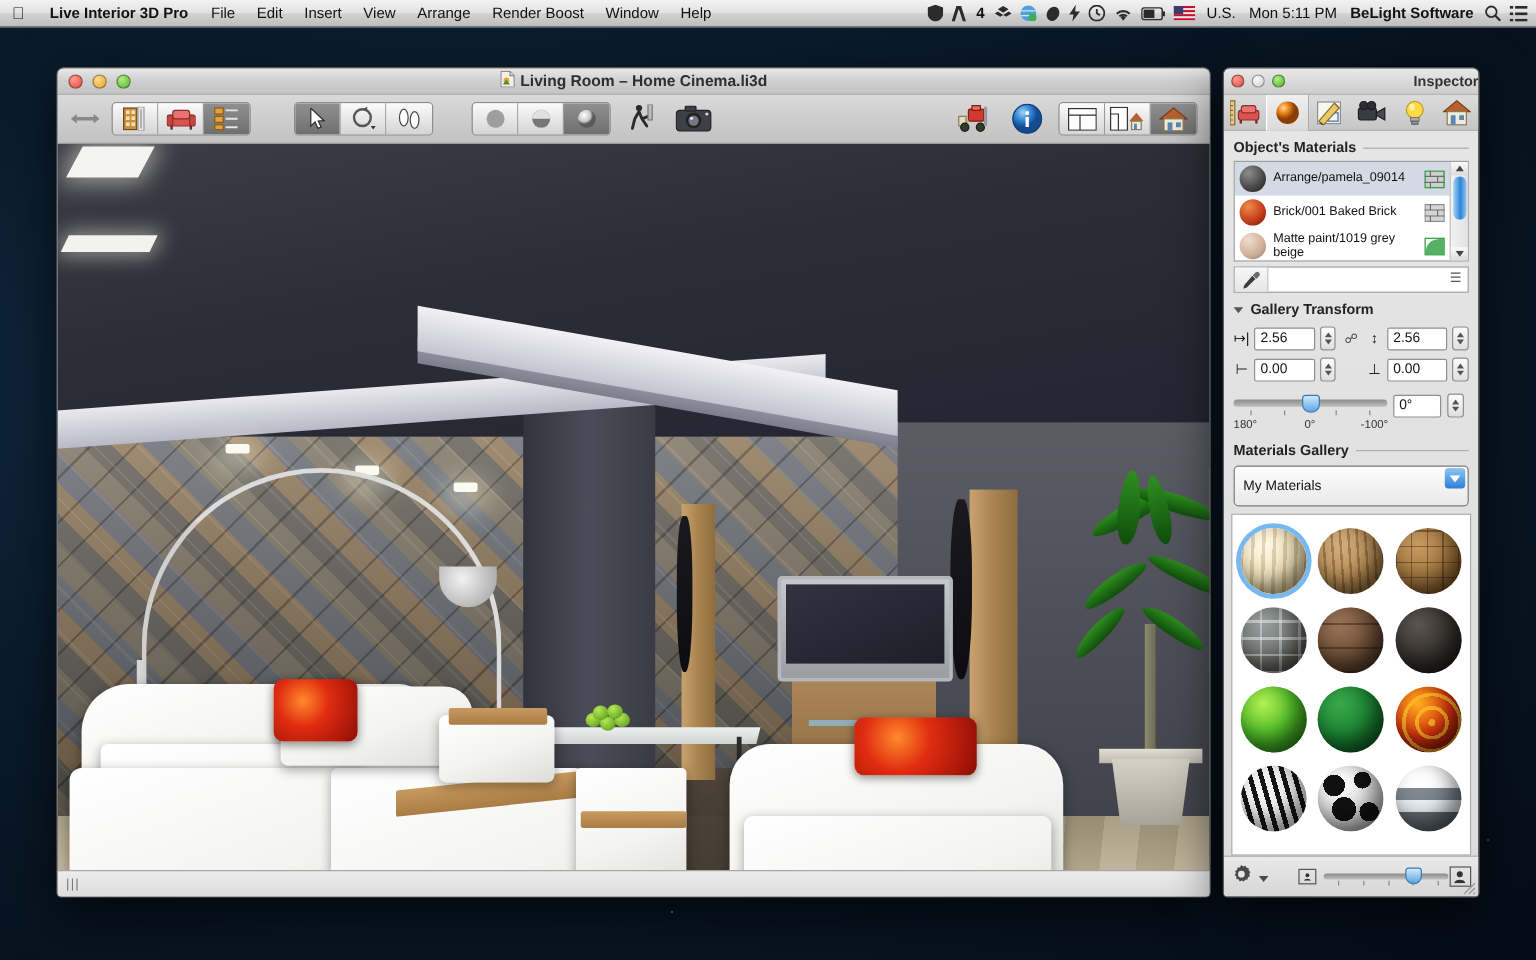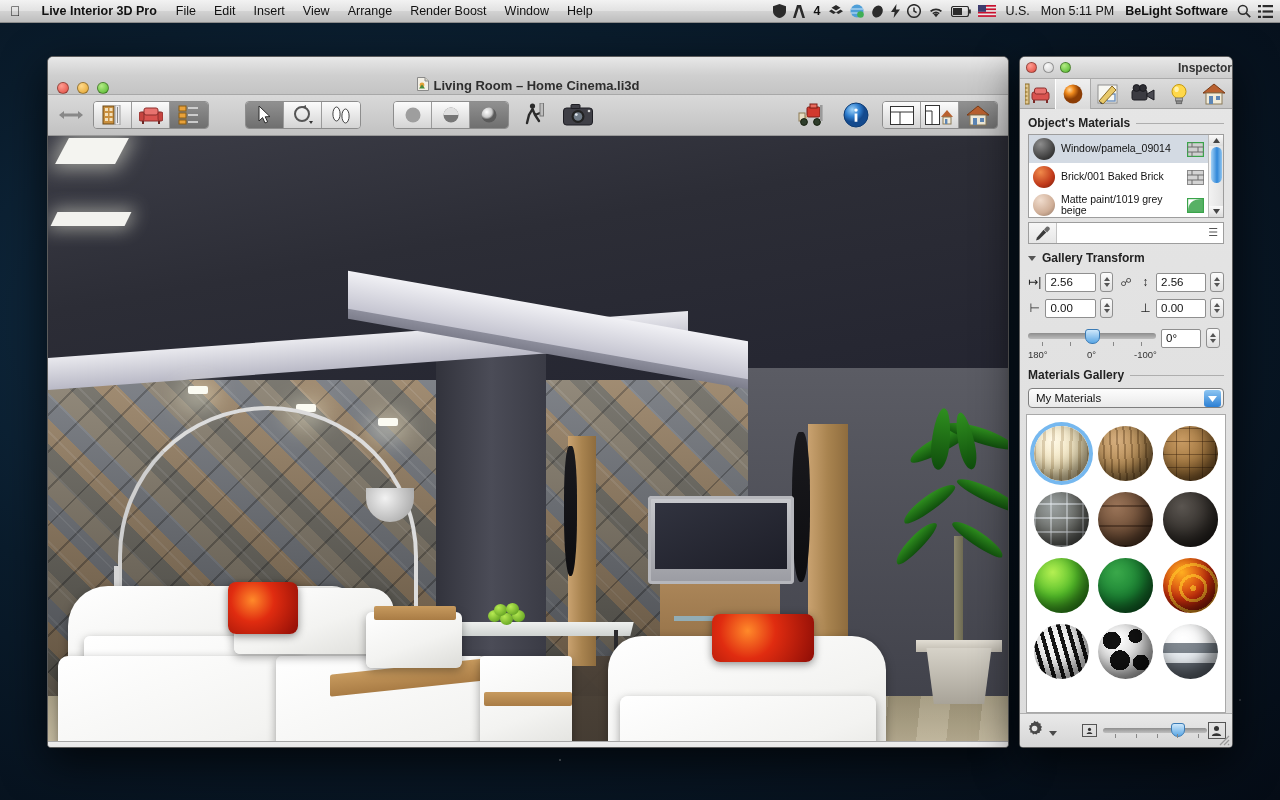--- a/index.html
+++ b/index.html
@@ -43,24 +43,24 @@
 
   
   #main-window {
     position: absolute; left: 47px; top: 56px; width: 962px; height: 692px;
     background: #d8d8d8;
     border: 1px solid #5c5c5c; border-radius: 6px 6px 4px 4px;
     box-shadow: 0 14px 44px rgba(0,0,0,.72);
     overflow: hidden; z-index: 10;
   }
   #titlebar {
-    height: 38px; position: relative;
+    height: 22px; position: relative;
     background: linear-gradient(to bottom, #e8e8e8, #cfcfcf 50%, #c4c4c4);
     border-bottom: 1px solid #a8a8a8;
-    display: flex; align-items: flex-end;
+    display: flex; align-items: center;
   }
   .lights { display: flex; gap: 8px; padding-left: 9px; }
   .light { width: 12px; height: 12px; border-radius: 50%; border: 1px solid rgba(0,0,0,.35); }
   .l-close { background: radial-gradient(circle at 35% 30%, #ff9d92, #e04a3f); }
   .l-min   { background: radial-gradient(circle at 35% 30%, #ffd98a, #e2a32c); }
   .l-max   { background: radial-gradient(circle at 35% 30%, #b4ec85, #4fb52a); }
   #win-title {
     position: absolute; left: 0; right: 0; text-align: center;
     font-size: 13px; font-weight: bold; color: #2e2e2e;
     display: flex; align-items: center; justify-content: center; gap: 5px;
@@ -252,21 +252,21 @@
   #rot-slider { position:relative; width: 128px; height: 22px; }
   #rot-track { position:absolute; left:0; top:6px; width:128px; height:6px; border-radius:3px;
     background: linear-gradient(to bottom,#8d8d8d,#bdbdbd); }
   #rot-knob { position:absolute; left: 57px; top: 2px; width: 15px; height: 15px;
     background: linear-gradient(to bottom,#cfe8fb,#5aa6e4); border:1px solid #3b7bb5;
     border-radius: 3px 3px 7px 7px; }
   .tick { position:absolute; top: 15px; width:1px; height:4px; background:#888; }
   #rot-labels { position:relative; height: 12px; margin: 0 8px; font-size: 9.5px; color:#333; }
   #rot-labels span { position:absolute; }
 
-  #gal-select { margin: 2px 8px 0 8px; height: 20px; border:1px solid #7e7e7e; border-radius: 4px;
+  #gal-select { margin: 2px 8px 0 8px; height: 34px; border:1px solid #7e7e7e; border-radius: 4px;
     background: linear-gradient(to bottom,#fdfdfd,#e9e9e9); display:flex; align-items:center;
     padding-left: 7px; font-size: 11.5px; color:#111; position:relative; }
   #gal-arrow { position:absolute; right: 2px; top: 1px; width: 17px; height: 17px; border-radius:3px;
     background: linear-gradient(to bottom,#8ec6f2,#2b7fd4); display:flex; align-items:center; justify-content:center; }
   #gal-grid-wrap { margin: 6px 6px 0 6px; flex:1; background:#fff; border:1px solid #a9a9a9;
     overflow:hidden; }
   #gal-grid { display:grid; grid-template-columns: repeat(3, 1fr); gap: 8px; padding: 9px 6px; }
   .gal-cell { display:flex; align-items:center; justify-content:center; height: 58px; }
   .gal-ball { width: 55px; height: 55px; border-radius:50%; box-shadow: inset -7px -9px 16px rgba(0,0,0,.5); }
   .gal-ball.sel { box-shadow: inset -7px -9px 16px rgba(0,0,0,.45), 0 0 0 4px #76b8ef; }
@@ -736,21 +736,21 @@
 
   <div class="sec-head">
     <span class="t">Object's Materials</span>
     <span class="rule"></span>
   </div>
 
   <div id="mat-list-wrap">
     <div id="mat-list">
       <div class="mat-row sel">
         <span class="mat-sphere" style="background:radial-gradient(circle at 34% 28%,#8d8d8d,#3a3a3a 70%,#1d1d1d)"></span>
-        <span class="mat-name">Window/pamela_09014</span>
+        <span class="mat-name">Arrange/pamela_09014</span>
         <span class="mat-badge">
           <svg width="17" height="15" viewBox="0 0 17 15">
               <rect x="0.5" y="0.5" width="16" height="14" fill="#cfcfcf" stroke="#3aa34a" stroke-width="1.4"></rect>
               <g stroke="#6d6d6d">
                 <path d="M0 5 H17 M0 10 H17 M5 0 V5 M11 5 V10 M5 10 V15"></path>
               </g>
             </svg>
         </span>
       </div>
       <div class="mat-row">

